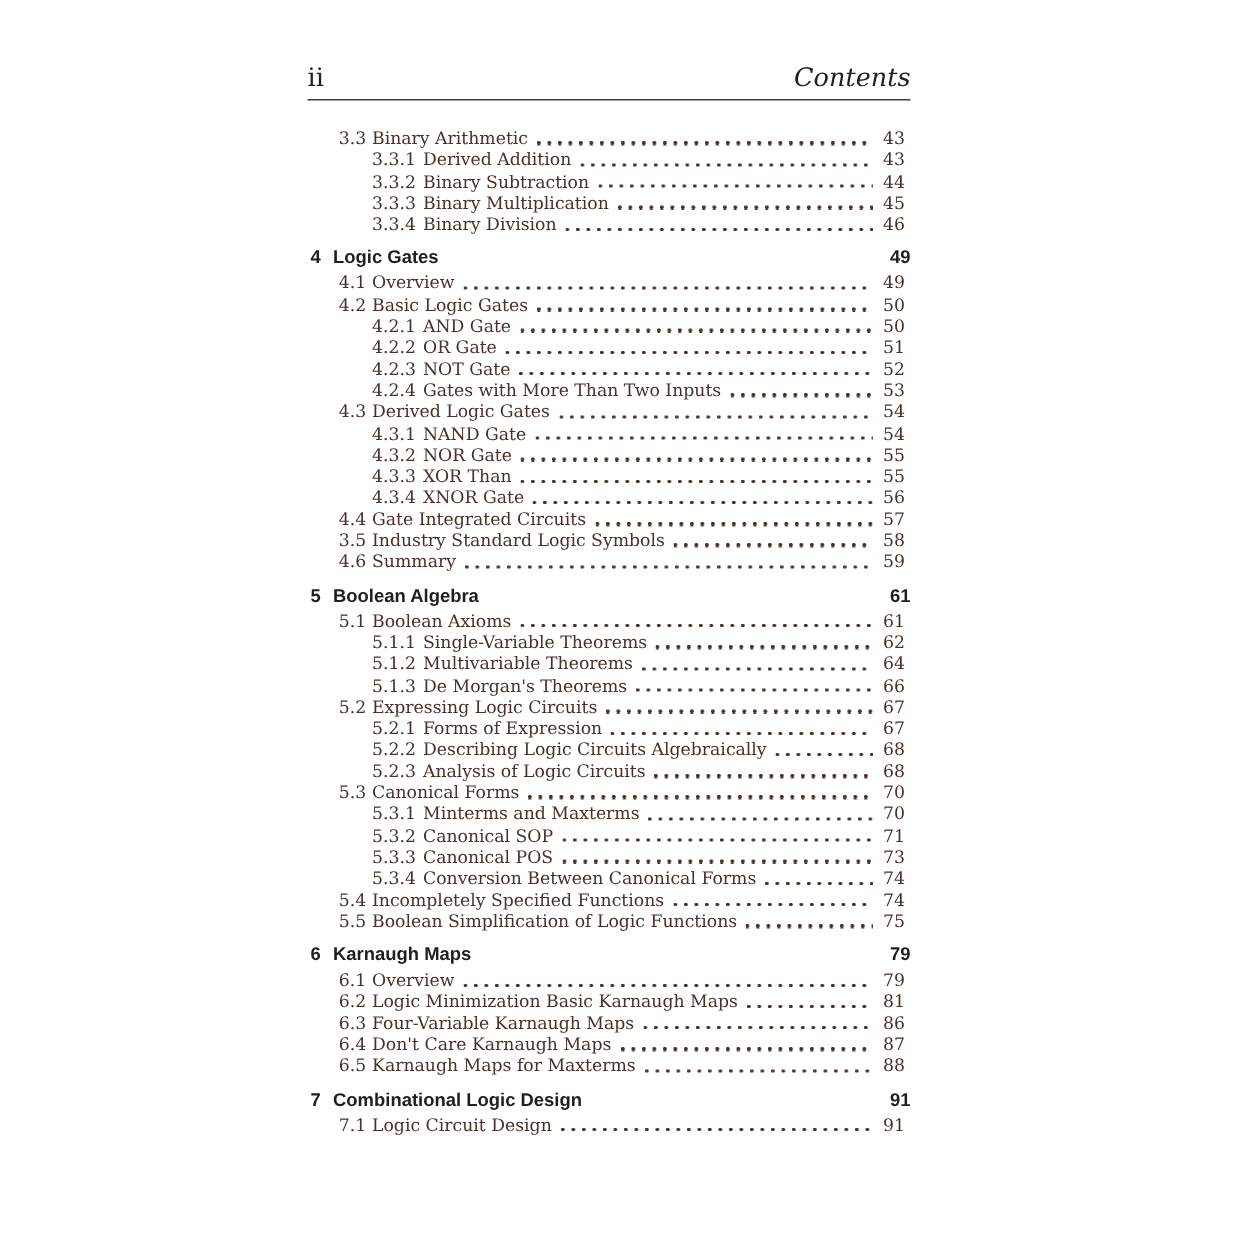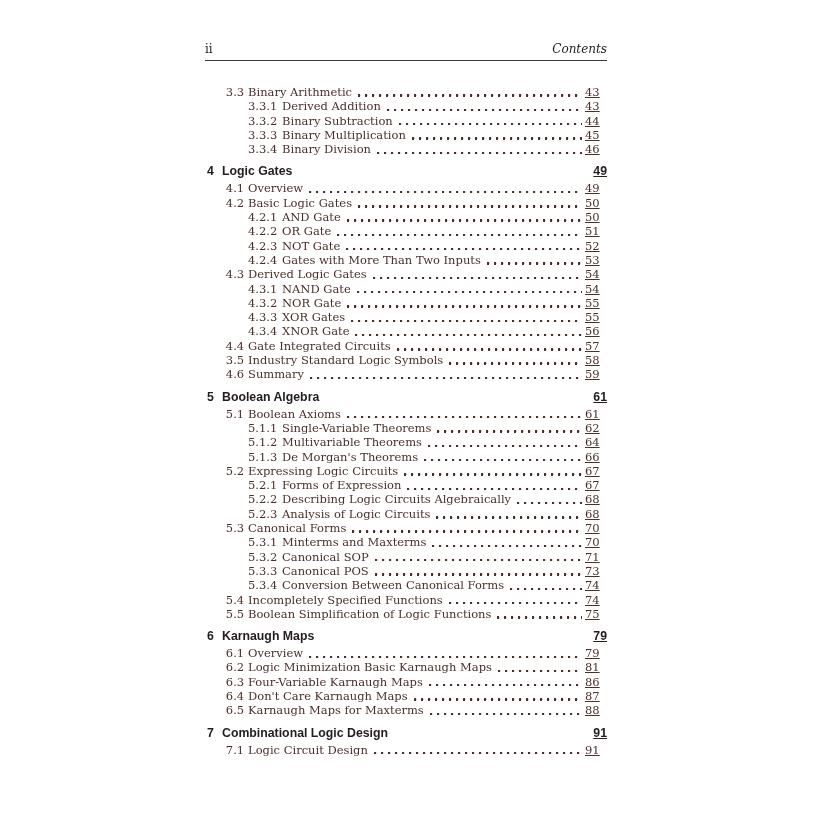--- a/index.html
+++ b/index.html
@@ -15,21 +15,21 @@
   .header {
     position: absolute;
     left: 205px;
     top: 42px;
     width: 402px;
     display: flex;
     justify-content: space-between;
     align-items: baseline;
     border-bottom: 1px solid #3d3d3d;
     padding-bottom: 4px;
-    font-size: 12px;
+    font-size: 17px;
     color: #1e1e1e;
   }
   .header .contents-label { font-style: italic; margin-left: 28px; }
 
   
   .toc {
     position: absolute;
     left: 205px;
     top: 85px;
     width: 402px;
@@ -54,21 +54,21 @@
     flex: 1 1 10px;
     min-width: 10px;
     height: 2.4px;
     align-self: flex-end;
     margin: 0 3px 2.5px 6px;
     background-image: radial-gradient(circle at 1.2px 1.2px, currentColor 1.05px, transparent 1.5px);
     background-size: 7px 2.4px;
     background-repeat: repeat-x;
     background-position: left bottom;
   }
-  .pg { flex: 0 0 22px; text-align: left; text-decoration: underline; }
+  .pg { flex: 0 0 22px; text-align: center; }
 
   .chapter {
     font-family: "Liberation Sans", sans-serif;
     font-weight: bold;
     font-size: 12.3px;
     line-height: 15px;
     margin-bottom: 2px;
     color: #231d1d;
   }
   .chapter .num { margin-left: 2px; width: 15px; }
@@ -172,21 +172,21 @@
           <span class="pg">54</span>
         </div>
         <div class="row lvl2">
           <span class="num">4.3.2</span>
           <span class="title">NOR Gate</span>
           <span class="leader"></span>
           <span class="pg">55</span>
         </div>
         <div class="row lvl2">
           <span class="num">4.3.3</span>
-          <span class="title">XOR Gates</span>
+          <span class="title">XOR Than</span>
           <span class="leader"></span>
           <span class="pg">55</span>
         </div>
         <div class="row lvl2">
           <span class="num">4.3.4</span>
           <span class="title">XNOR Gate</span>
           <span class="leader"></span>
           <span class="pg">56</span>
         </div>
         <div class="row lvl1">

